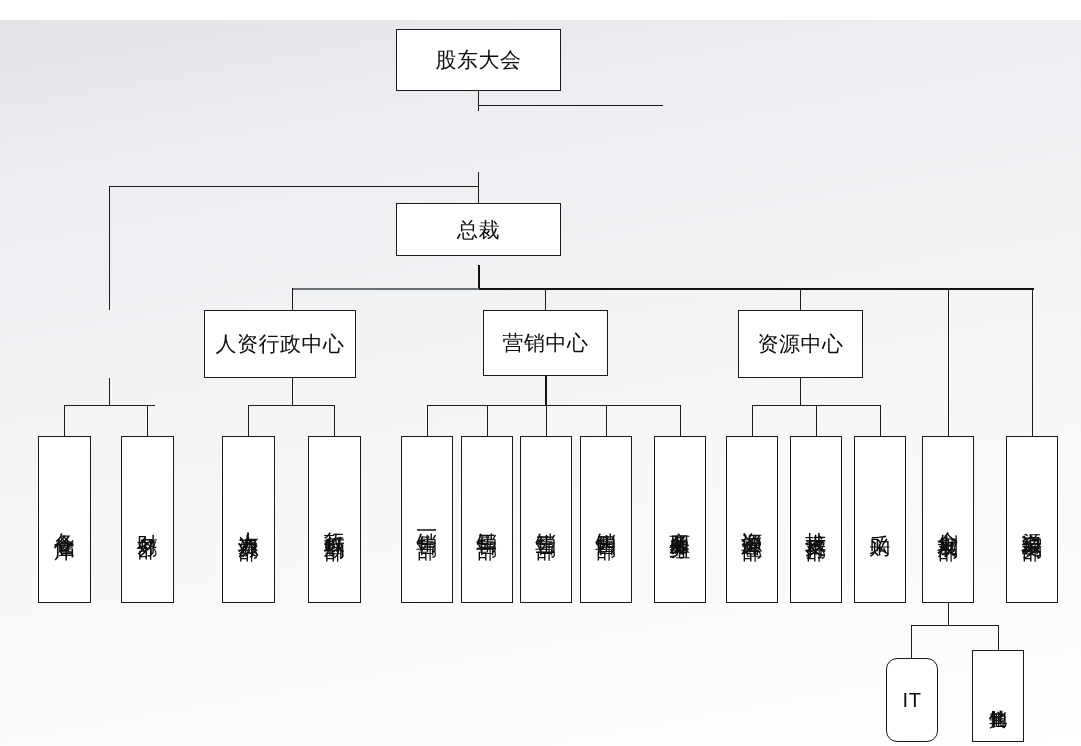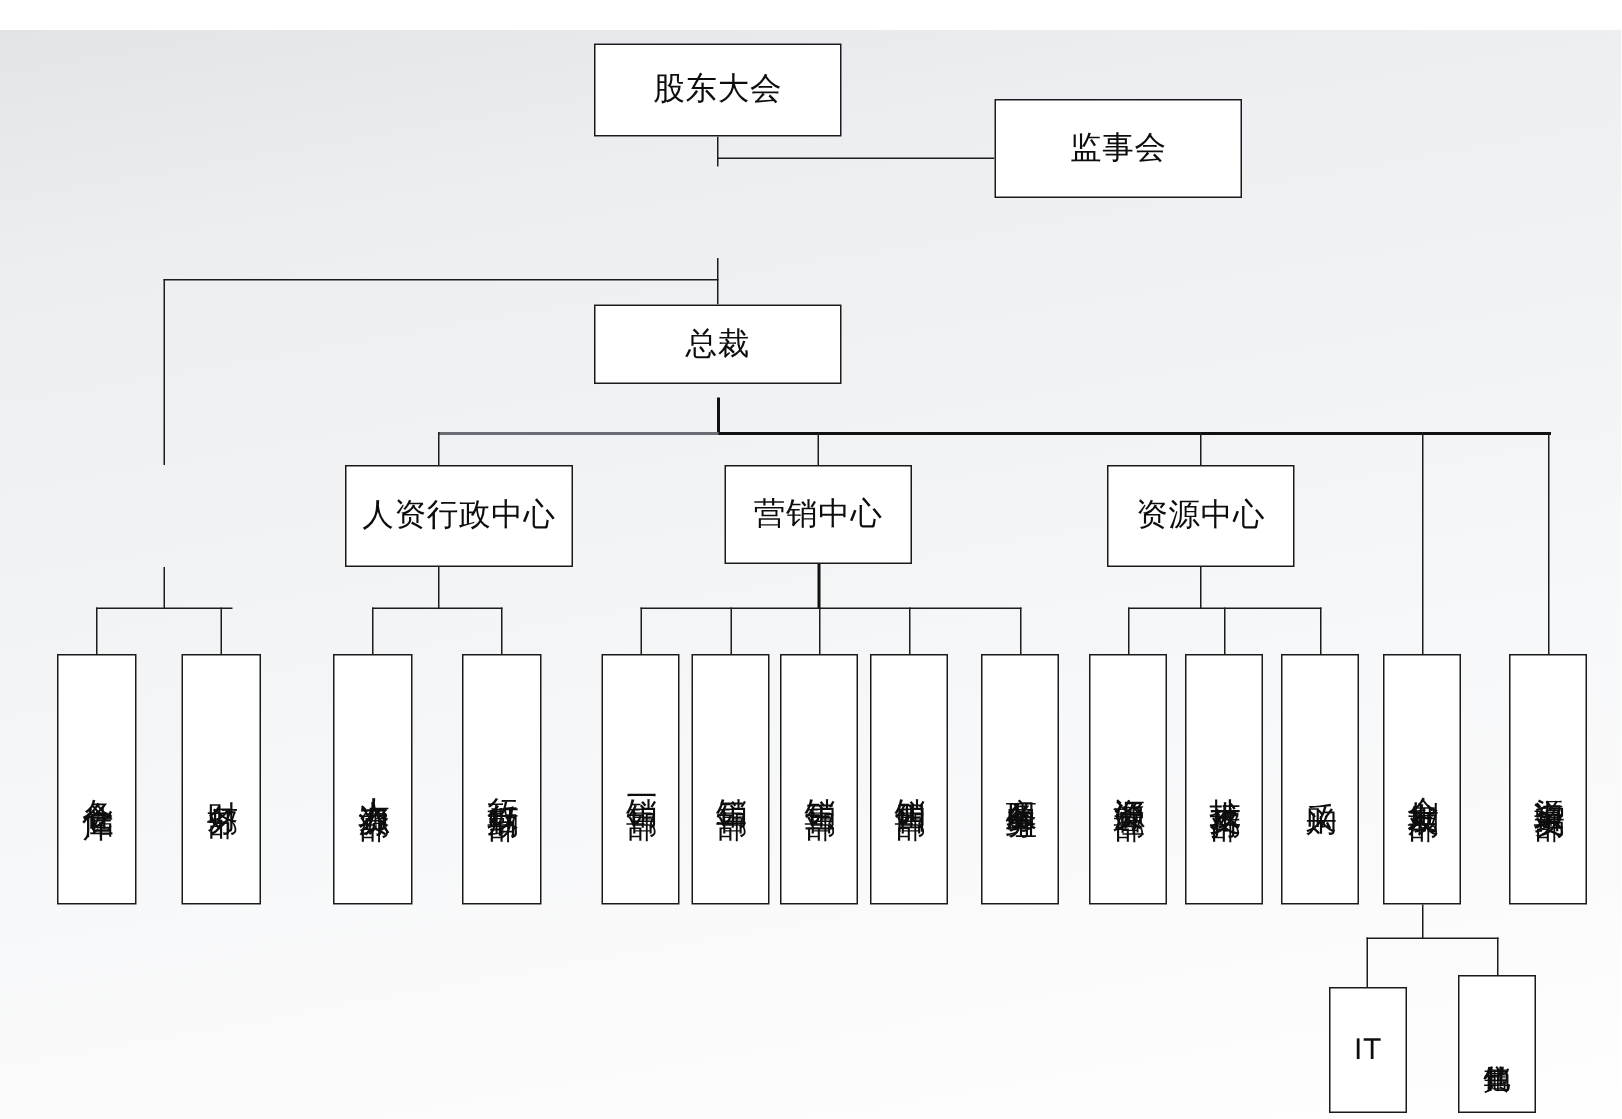--- a/index.html
+++ b/index.html
@@ -120,31 +120,28 @@
 
   <div class="line v" style="left:948px; top:581px; height:25px;"></div>
   <div class="line h" style="left:911px; top:605px; width:88px;"></div>
   <div class="line v" style="left:911px; top:605px; height:33px;"></div>
   <div class="line v" style="left:998px; top:605px; height:25px;"></div>
 
   <div class="box h-text" style="left:396px; top:9px; width:165px; height:62px;">
     <span class="lbl">股东大会</span>
   </div>
 
-  <div class="box h-text" style="left:663px; top:46px; width:165px; height:66px;">
-    <span class="lbl">监事会</span>
-  </div>
 
 
   <div class="box h-text" style="left:396px; top:183px; width:165px; height:53px;">
     <span class="lbl">总裁</span>
   </div>
 
 
-  <div class="box h-text" style="left:230px; top:290px; width:152px; height:68px;">
+  <div class="box h-text" style="left:204px; top:290px; width:152px; height:68px;">
     <span class="lbl">人资行政中心</span>
   </div>
 
   <div class="box h-text" style="left:483px; top:290px; width:125px; height:66px;">
     <span class="lbl">营销中心</span>
   </div>
 
   <div class="box h-text" style="left:738px; top:290px; width:125px; height:68px;">
     <span class="lbl">资源中心</span>
   </div>
@@ -198,21 +195,21 @@
   </div>
 
   <div class="box v-text" style="left:922px; top:416px; width:52px; height:167px;">
     <span class="lbl">企划发展部</span>
   </div>
 
   <div class="box v-text" style="left:1006px; top:416px; width:52px; height:167px;">
     <span class="lbl">渠道贸易部</span>
   </div>
 
-  <div class="box h-text small-h" style="left:886px; top:638px; width:52px; height:84px;">
+  <div class="box h-text small-h" style="left:886px; top:638px; width:52px; height:84px;border-radius:11px;">
     <span class="lbl">IT</span>
   </div>
 
   <div class="box v-text" style="left:972px; top:630px; width:52px; height:92px;">
     <span class="lbl" style="font-size:18px; letter-spacing:0px;">其他销售</span>
   </div>
 
 </div>
 
 </body></html>

